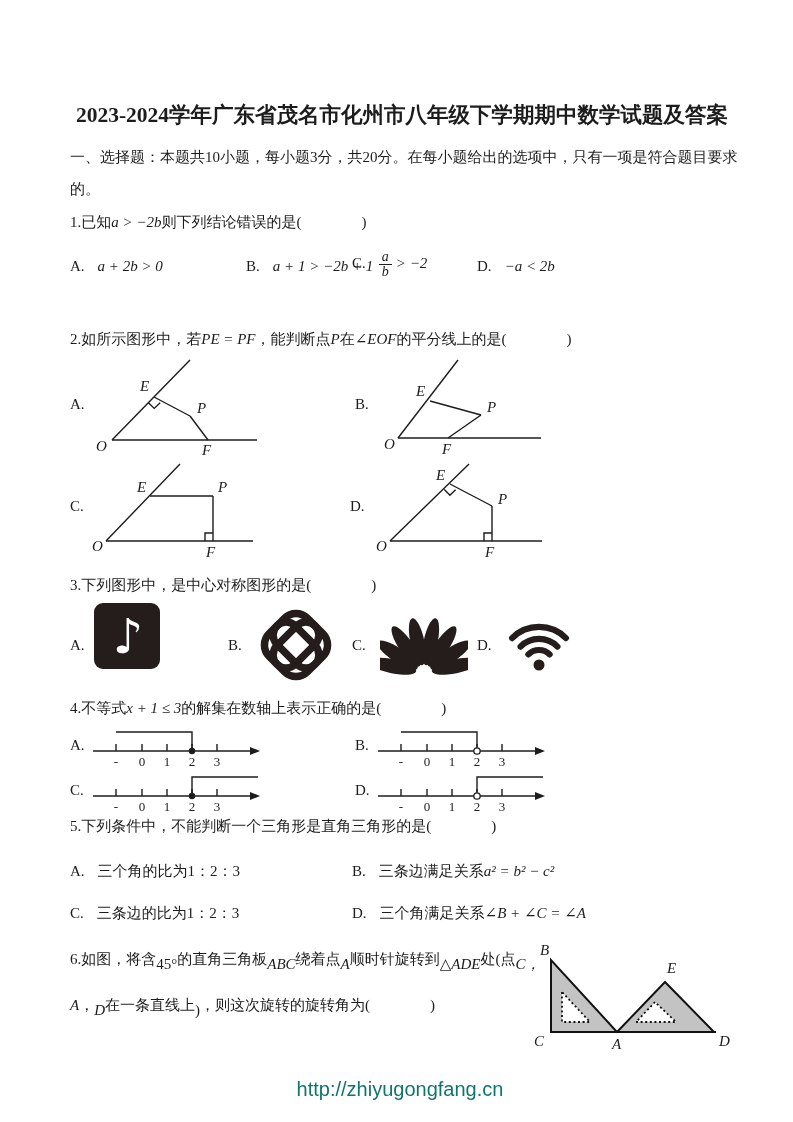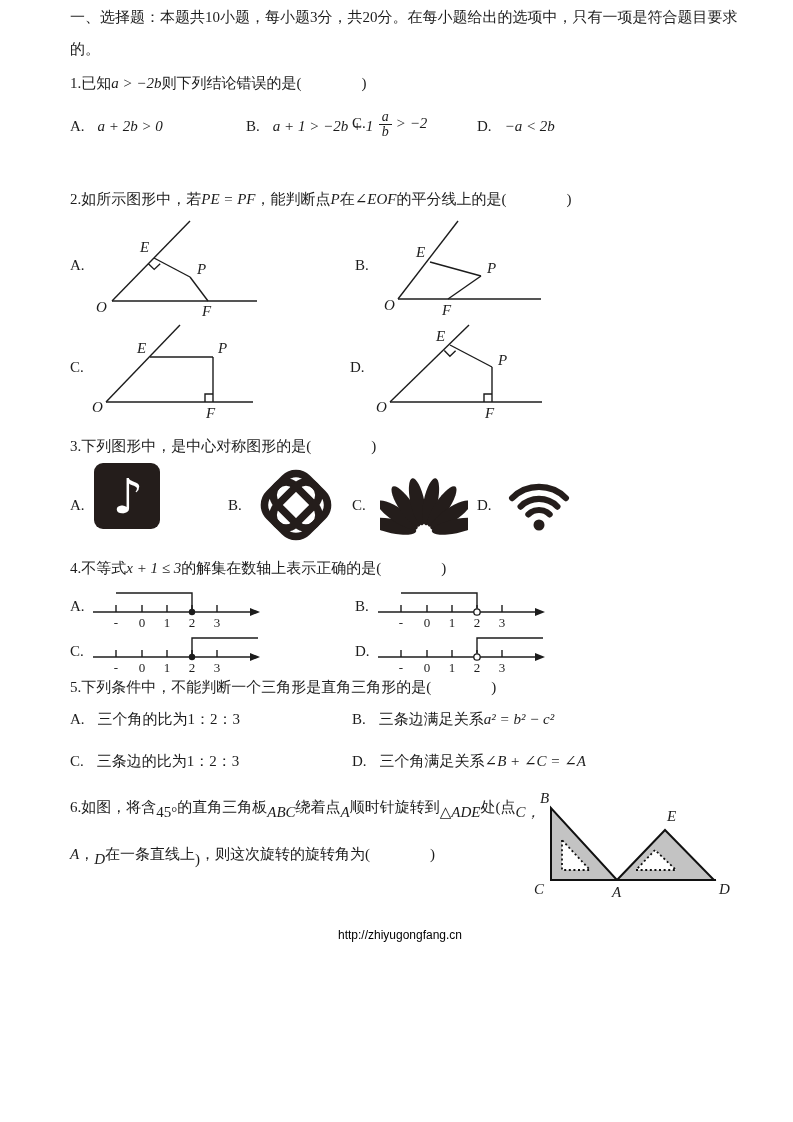--- a/index.html
+++ b/index.html
@@ -24,29 +24,30 @@
   svg .ln2{stroke:#111;stroke-width:2;fill:none;}
   svg .ptlabel{font-family:"Liberation Serif","DejaVu Serif",serif;font-style:italic;
                font-size:15px;fill:#1c1c1c;}
   svg .tick{font-family:"Liberation Serif","DejaVu Serif",serif;font-size:13px;fill:#1c1c1c;
             text-anchor:middle;}
   .figlabel,.nllabel,.q3label{font-family:"Liberation Serif","DejaVu Serif",serif;}
   .q6block{position:relative;margin-top:18px;height:118px;}
   .q6line{white-space:nowrap;}
   .q6fig{position:absolute;right:-10px;top:-6px;}
   .footer{margin-top:12px;text-align:center;width:660px;}
-  .footer a{font-family:"Liberation Sans","DejaVu Sans",sans-serif;font-size:12px;
-            color:#000000;text-decoration:none;}
+  .footer a{font-family:"Liberation Sans","DejaVu Sans",sans-serif;font-size:20px;
+            color:#0f766e;text-decoration:none;}
 </style>
 </head>
 <body>
 
 <div class="page">
  <div class="content">
 
+  <h1 class="title">2023-2024学年广东省茂名市化州市八年级下学期期中数学试题及答案</h1>
 
   <p class="section"><span>一、选择题：本题共</span><span class="b">10</span><span>小题，每小题</span><span class="b">3</span><span>分，共</span><span class="b">20</span><span>分。在每小题给出的选项中，只有一项是符合题目要求的。</span></p>
 
   <p class="stem" style="margin-top:6px"><span>1.已知</span><span class="m">a &gt; −2b</span><span>则下列结论错误的是(　　　　)</span></p>
   <div class="row" style="margin-top:24px;height:42px">
     <span class="opt" style="left:0">
       <span class="olabel">A.</span><span class="m">a + 2b &gt; 0</span>
     </span>
     <span class="opt" style="left:176px">
       <span class="olabel">B.</span><span class="m">a + 1 &gt; −2b + 1</span>
@@ -223,21 +224,21 @@
       <circle cx="102" cy="26" r="3.2" fill="#ffffff" stroke="#1c1c1c" stroke-width="1.3"></circle>
       <text class="tick" x="26" y="41">-</text>
       <text class="tick" x="52" y="41">0</text>
       <text class="tick" x="77" y="41">1</text>
       <text class="tick" x="102" y="41">2</text>
       <text class="tick" x="127" y="41">3</text>
     </svg>
   </div>
 
   <p class="stem" style="margin-top:0"><span>5.下列条件中，不能判断一个三角形是直角三角形的是(　　　　)</span></p>
-  <div class="row" style="margin-top:12px;height:26px">
+  <div class="row" style="margin-top:24px;height:26px">
     <span class="opt" style="left:0"><span class="olabel">A.</span><span><span>三个角的比为1：2：3</span></span></span>
     <span class="opt" style="left:282px"><span class="olabel">B.</span><span><span>三条边满足关系</span><span class="m">a² = b² − c²</span></span></span>
   </div>
   <div class="row" style="margin-top:16px;height:26px">
     <span class="opt" style="left:0"><span class="olabel">C.</span><span><span>三条边的比为1：2：3</span></span></span>
     <span class="opt" style="left:282px"><span class="olabel">D.</span><span><span>三个角满足关系</span><span class="m">∠B + ∠C = ∠A</span></span></span>
   </div>
 
   <div class="q6block">
     <p class="stem q6line" style="margin-top:8px"><span>6.如图，将含</span><span class="sub">45°</span><span>的直角三角板</span><span class="m sub">ABC</span><span>绕着点</span><span class="m sub">A</span><span>顺时针旋转到</span><span class="m sub">△ADE</span><span>处</span><span>(点</span><span class="m sub">C，</span></p>

